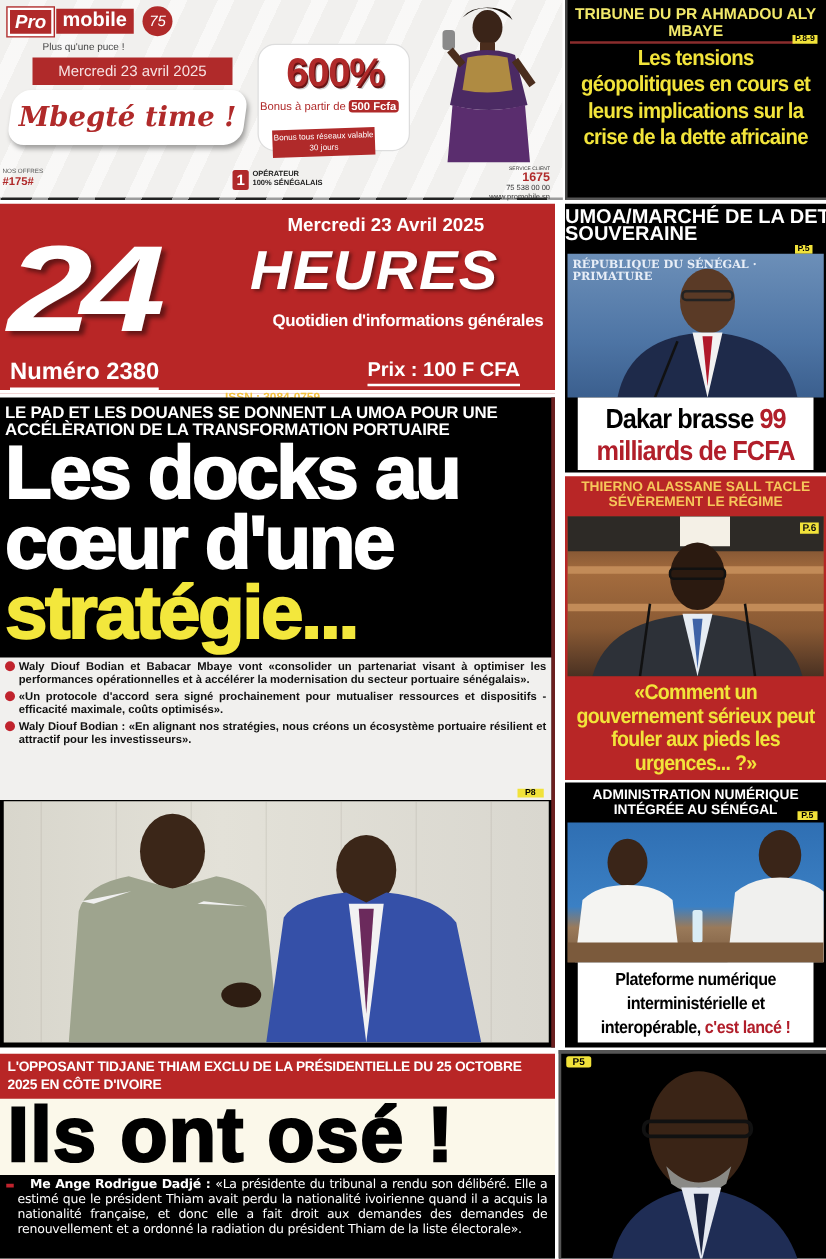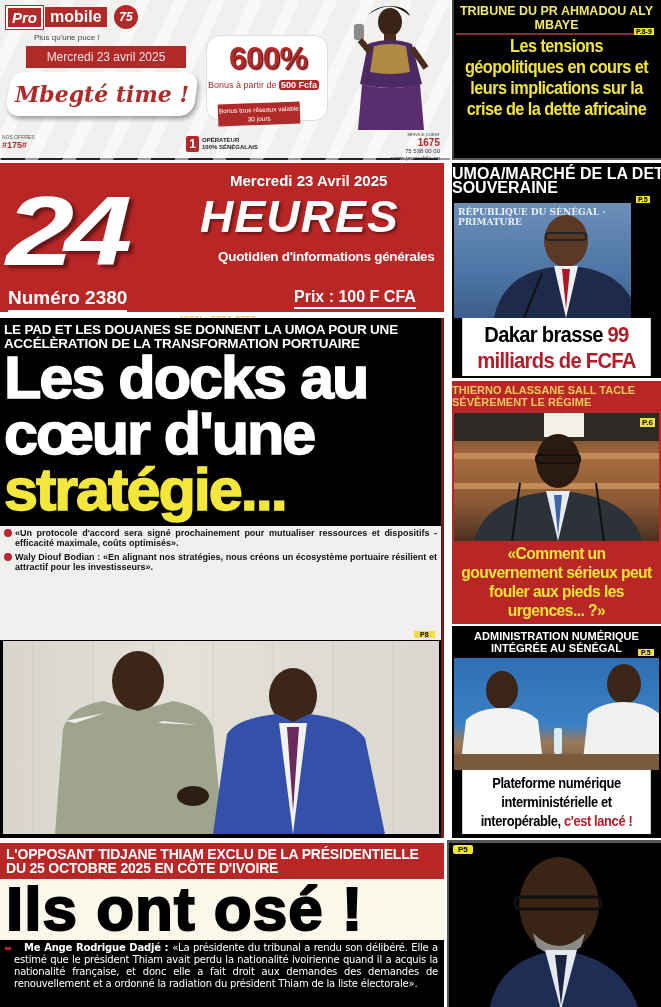--- a/index.html
+++ b/index.html
@@ -8,21 +8,21 @@
 
     .abs { position: absolute; }
 
     
     .ad { left: 0; top: 0; width: 450px; height: 160px; background: #f1f0ee; border-bottom: 2px solid #222; overflow: hidden; }
     .ad-stripes { left: 0; top: 0; width: 450px; height: 160px;
       background: repeating-linear-gradient(115deg, rgba(255,255,255,0.0) 0 22px, rgba(255,255,255,0.55) 22px 34px); }
     .pro-logo { left: 6px; top: 6px; height: 22px; display: flex; align-items: center; }
     .pro-box { background: #b02a2a; color: #fff; font-weight: 700; font-size: 15px; padding: 1px 4px; border: 2px solid #fff; outline: 1px solid #b02a2a; font-style: italic; }
     .mobile-box { background: #b02a2a; color: #fff; font-weight: 700; font-size: 16px; padding: 1px 5px; margin-left: 2px; }
-    .badge-75 { left: 114px; top: 5px; width: 24px; height: 24px; border-radius: 50%; background: #b02a2a; color: #fff; font-weight: 700; font-size: 12px; display: flex; align-items: center; justify-content: center; font-style: italic; }
+    .badge-75 { left: 114px; top: 5px; width: 24px; height: 24px; border-radius: 50%; background: #b02a2a; color: #fff; font-weight: 400; font-size: 12px; display: flex; align-items: center; justify-content: center; font-style: italic; }
     .pro-tag { left: 34px; top: 33px; font-size: 8px; color: #444; }
     .ad-date { left: 26px; top: 46px; width: 160px; height: 22px; background: #b02a2a; color: #f7e3e3; font-size: 12px; display: flex; align-items: center; justify-content: center; }
     .mbegte { left: 8px; top: 72px; width: 188px; height: 44px; background: #fff; border-radius: 14px; transform: skewX(-8deg); box-shadow: 2px 3px 4px rgba(0,0,0,0.35); display: flex; align-items: center; justify-content: center; }
     .mbegte span { color: #b02a2a; font-family: "DejaVu Serif", serif; font-style: italic; font-weight: 700; font-size: 22px; transform: skewX(8deg); }
     .offer-card { left: 206px; top: 35px; width: 122px; height: 86px; background: #fff; border-radius: 14px; border: 1px solid #ddd; }
     .pct { left: 210px; top: 40px; width: 116px; text-align: center; color: #b02a2a; font-weight: 700; font-size: 32px; text-shadow: 1px 1px 0 #6a1414, 2px 2px 0 #ccc; letter-spacing: -1px; }
     .bonus-line { left: 208px; top: 80px; width: 122px; font-size: 9px; color: #b02a2a; white-space: nowrap; }
     .bonus-line b { background: #b02a2a; color: #fff; padding: 0 2px; border-radius: 3px; }
     .bonus-tag { left: 218px; top: 103px; width: 82px; height: 22px; background: #b02a2a; color: #fff; font-size: 6.5px; text-align: center; line-height: 9px; padding-top: 2px; transform: rotate(-2deg); }
     .woman { left: 340px; top: 2px; width: 92px; height: 128px; }
@@ -47,55 +47,55 @@
     .mast-heures { left: 200px; top: 192px; color: #fff; font-weight: 700; font-style: italic; font-size: 44px; letter-spacing: 1px; text-shadow: 2px 2px 3px rgba(0,0,0,0.45); transform: scaleX(1.05); transform-origin: left; }
     .mast-sub { left: 218px; top: 249px; color: #fff; font-weight: 700; font-size: 13.5px; letter-spacing: -0.3px; }
     .mast-num { left: 8px; top: 287px; color: #fff; font-weight: 700; font-size: 19px; border-bottom: 2px solid #fff; padding-bottom: 1px; }
     .mast-issn { left: 180px; top: 313px; color: #f3c240; font-weight: 700; font-size: 9.5px; }
     .mast-prix { left: 294px; top: 288px; color: #fff; font-weight: 700; font-size: 16px; border-bottom: 2px solid #fff; padding-bottom: 1px; }
 
     
     .umoa { left: 452px; top: 163px; width: 209px; height: 215px; background: #000; }
     .umoa-kicker { left: 452px; top: 167px; width: 239px; text-align: left; color: #fff; font-weight: 700; font-size: 16px; line-height: 14px; }
     .umoa-page { left: 636px; top: 196px; background: #f1e23a; color: #000; font-size: 7px; font-weight: 700; padding: 0 2px; }
-    .umoa-photo { left: 454px; top: 203px; width: 177px; height: 115px; overflow: hidden; background: linear-gradient(180deg,#6c8fb8 0%,#4e75a5 60%,#3b5f8e 100%); }
+    .umoa-photo { left: 454px; top: 203px; width: 205px; height: 115px; overflow: hidden; background: linear-gradient(180deg,#6c8fb8 0%,#4e75a5 60%,#3b5f8e 100%); }
     .umoa-caption { left: 454px; top: 318px; width: 205px; height: 58px; background: #fff; text-align: center; font-weight: 700; font-size: 22px; line-height: 26px; padding-top: 4px; letter-spacing: -0.8px; transform: scaleX(0.92); }
     .umoa-caption .red { color: #b11e2a; }
 
     
     .lead { left: 0; top: 318px; width: 444px; height: 520px; background: #000; border-right: 3px solid #6b1f1f; }
     .lead-kicker { left: 4px; top: 323px; width: 440px; color: #fff; font-weight: 700; font-size: 13.5px; line-height: 14px; letter-spacing: -0.2px; }
     .lead-h1 { left: 4px; top: 350px; width: 440px; color: #fff; font-weight: 900; font-size: 60px; line-height: 56px; letter-spacing: -2px; font-family: "Liberation Sans", sans-serif; transform: scaleX(1.02); transform-origin: left; }
     .lead-h1 .l { display: block; -webkit-text-stroke: 1.5px #fff; }
     .lead-h1 .yellow { color: #f3e73c; -webkit-text-stroke: 1.5px #f3e73c; }
     .bullets { left: 0; top: 526px; width: 441px; height: 114px; background: #f1f0ee; padding: 2px 4px 0 4px; }
     .bullet { display: flex; align-items: flex-start; font-size: 9px; line-height: 10px; color: #111; margin-bottom: 4px; }
     .bullet .dot { flex: 0 0 8px; height: 8px; border-radius: 50%; background: #c0232d; margin: 1px 3px 0 0; }
     .bullet .txt { font-weight: 700; text-align: justify; }
     .lead-page { left: 414px; top: 631px; background: #f1e23a; color: #000; font-size: 7px; font-weight: 700; padding: 0 6px; }
     .lead-photo { left: 3px; top: 641px; width: 436px; height: 193px; background: linear-gradient(90deg,#d8d6cc 0%,#e3e1d8 40%,#d9d7cf 100%); overflow: hidden; }
 
     
     .thierno { left: 452px; top: 381px; width: 209px; height: 243px; background: #b82626; }
-    .thierno-kicker { left: 452px; top: 384px; width: 209px; color: #f6c75a; font-weight: 700; font-size: 11px; line-height: 12px; }
+    .thierno-kicker { left: 452px; top: 384px; width: 209px; text-align: center; color: #f6c75a; font-weight: 700; font-size: 11px; line-height: 12px; }
     .thierno-photo { left: 454px; top: 413px; width: 205px; height: 128px; overflow: hidden; background: linear-gradient(180deg,#5a3a26 0%,#a46c3e 35%,#8a5a34 70%,#4a3122 100%); }
     .thierno-page { left: 640px; top: 418px; color: #111; font-size: 8px; font-weight: 700; background: #f1e23a; padding: 0 2px; }
     .thierno-quote { left: 452px; top: 544px; width: 209px; text-align: center; color: #f2e43a; font-weight: 700; font-size: 17px; line-height: 19px; letter-spacing: -0.6px; transform: scaleX(0.92); }
 
     
     .admin { left: 452px; top: 626px; width: 209px; height: 212px; background: #000; }
     .admin-kicker { left: 452px; top: 630px; width: 209px; text-align: center; color: #fff; font-weight: 700; font-size: 11px; line-height: 12px; }
     .admin-page { left: 638px; top: 649px; background: #f1e23a; color: #000; font-size: 7px; font-weight: 700; padding: 0 3px; }
     .admin-photo { left: 454px; top: 658px; width: 205px; height: 112px; overflow: hidden; background: linear-gradient(180deg,#2f6fb3 0%,#3b80c4 60%,#9a7a5a 75%,#7a5a3e 100%); }
     .admin-caption { left: 454px; top: 770px; width: 205px; height: 64px; background: #fff; text-align: center; font-weight: 700; font-size: 14px; line-height: 19px; letter-spacing: -0.4px; padding-top: 4px; transform: scaleX(0.92); }
     .admin-caption .red { color: #b11e2a; }
 
     
     .thiam { left: 0; top: 843px; width: 444px; height: 164px; background: #fbf8ea; }
-    .thiam-kicker { left: 0; top: 843px; width: 444px; height: 36px; background: #b82626; color: #fff; font-weight: 700; font-size: 14px; line-height: 14px; padding: 4px 6px; letter-spacing: -0.2px; }
+    .thiam-kicker { left: 0; top: 843px; width: 444px; height: 36px; background: #b82626; color: #fff; font-weight: 700; font-size: 11px; line-height: 14px; padding: 4px 6px; letter-spacing: -0.2px; }
     .thiam-h1 { left: 6px; top: 878px; width: 440px; color: #000; font-weight: 900; font-size: 62px; line-height: 62px; letter-spacing: 1px; -webkit-text-stroke: 2px #000; }
     .thiam-text { left: 0; top: 940px; width: 444px; height: 67px; background: #000; color: #fff; font-size: 10px; line-height: 12px; padding: 2px 6px 0 14px; text-align: justify; font-family: "DejaVu Sans", sans-serif; letter-spacing: -0.2px; }
     .thiam-text b { font-weight: 700; padding-left: 10px; }
     .thiam-dot { left: 5px; top: 947px; width: 6px; height: 3px; background: #c0232d; }
     .thiam-photo-wrap { left: 447px; top: 840px; width: 214px; height: 167px; background: #000; border-left: 2px solid #555; border-top: 3px solid #555; overflow: hidden; }
     .thiam-page { left: 453px; top: 845px; background: #f1e23a; color: #000; font-size: 8px; font-weight: 700; padding: 0 5px; border-radius: 2px; }
   </style>
 </head>
 <body>
 
@@ -179,20 +179,24 @@
 <div class="abs lead"></div>
 <div class="abs lead-kicker">LE PAD ET LES DOUANES SE DONNENT LA UMOA POUR UNE ACCÉLÈRATION DE LA TRANSFORMATION PORTUAIRE</div>
 <div class="abs lead-h1">
   <span class="l">Les docks au</span>
   <span class="l">cœur d'une</span>
   <span class="l yellow">stratégie...</span>
 </div>
 <div class="abs bullets">
   <div class="bullet">
       <span class="dot"></span>
+      <span class="txt">Waly Diouf Bodian et Babacar Mbaye vont «consolider un partenariat visant à optimiser les performances opérationnelles et à accélérer la modernisation du secteur portuaire sénégalais».</span>
+    </div>
+  <div class="bullet">
+      <span class="dot"></span>
       <span class="txt">«Un protocole d'accord sera signé prochainement pour mutualiser ressources et dispositifs -efficacité maximale, coûts optimisés».</span>
     </div>
   <div class="bullet">
       <span class="dot"></span>
       <span class="txt">Waly Diouf Bodian : «En alignant nos stratégies, nous créons un écosystème portuaire résilient et attractif pour les investisseurs».</span>
     </div>
 </div>
 <div class="abs lead-page">P8</div>
 <div class="abs lead-photo">
   <svg width="436" height="193" viewBox="0 0 436 193">

